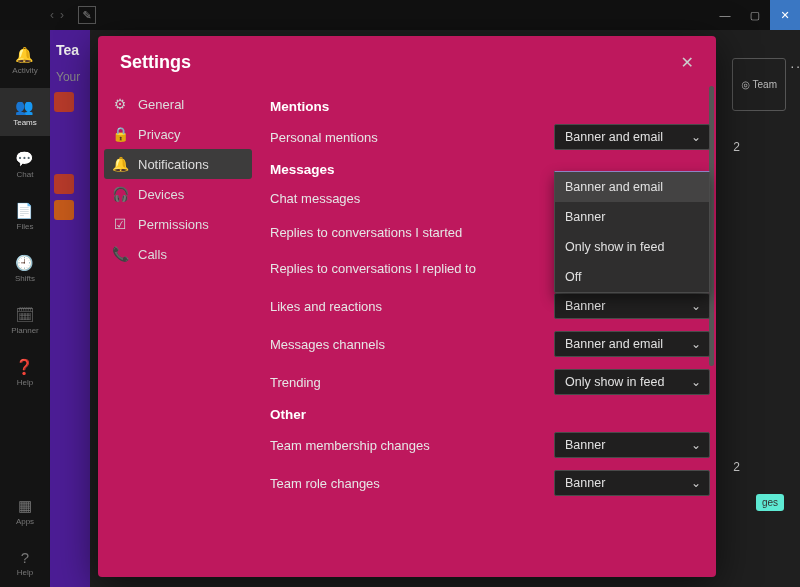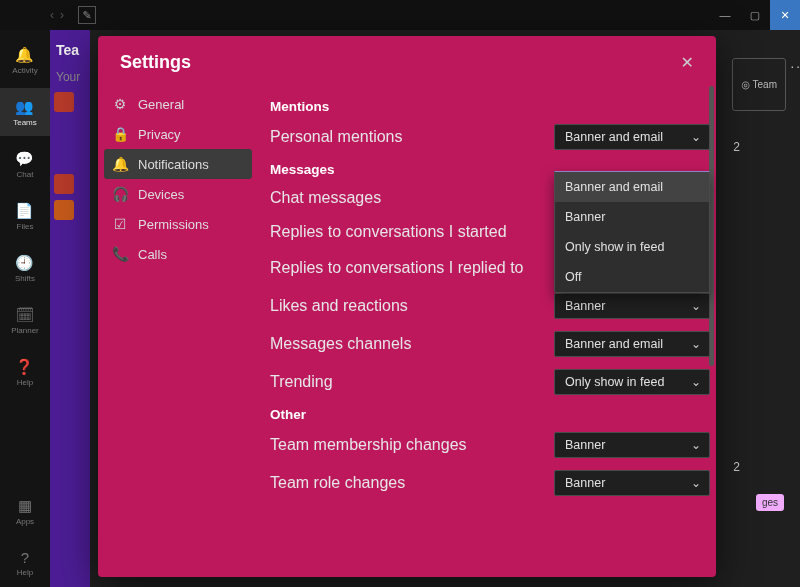--- a/index.html
+++ b/index.html
@@ -24,21 +24,21 @@
   .bg-left .head { color:#eee; font-weight:600; font-size:14px; padding:4px 2px;}
   .bg-left .sub { color:#888; font-size:12px; padding:2px;}
   .bg-left .tile { width: 20px; height: 20px; border-radius: 3px; }
   .tile.red { background: #b63a2a; }
   .tile.orange { background: #c55a1a; }
 
   .bg-main { flex: 1; background: #1f1f1f; position: relative; }
   .bg-main .tag { position:absolute; right:14px; top:28px; border:1px solid #555; color:#bbb; font-size:10px; padding:20px 8px; border-radius:3px;}
   .bg-main .dots { position:absolute; right:-4px; top:28px; color:#bbb; font-size:14px; letter-spacing:1px; width:14px;}
   .bg-main .count { position:absolute; right:60px; top:110px; color:#ccc; font-size:12px;}
-  .bg-pill { position:absolute; right:16px; bottom:76px; background:#f0abfc; color:#333; font-size:10px; padding:3px 6px; border-radius:3px;}
+  .bg-pill { position:absolute; right:16px; bottom:76px; background:#5eead4; color:#333; font-size:10px; padding:3px 6px; border-radius:3px;}
 
   
   .modal {
     position: absolute;
     left: 98px; top: 36px;
     width: 618px; height: 541px;
     background: #be185d;
     border-radius: 4px;
     box-shadow: 0 8px 40px rgba(0,0,0,0.6);
     display: flex; flex-direction: column;
@@ -54,21 +54,21 @@
   .nav-item { display:flex; align-items:center; gap:10px; padding: 7px 14px; color:#ddd; font-size: 13px; cursor:pointer; }
   .nav-item .ic { width:16px; text-align:center; font-size:14px; color:#ccc; }
   .nav-item.active { background: #3d3c3c; border-radius: 3px; margin: 0 6px; padding-left: 8px;}
 
   .settings-content { flex:1; padding: 6px 6px 6px 12px; overflow-y:auto; position:relative; }
   .settings-content::-webkit-scrollbar { width: 6px; }
   .settings-content::-webkit-scrollbar-thumb { background:#555; }
 
   .section-head { font-size: 13.5px; font-weight: 700; color: #fff; margin: 10px 0 10px 0; }
   .row { display:flex; align-items:center; justify-content:space-between; margin: 0 0 12px 0; min-height: 22px;}
-  .row-label { font-size: 16px; color: #e6e6e6; flex:1; padding-right:10px;}
+  .row-label { font-size: 13px; color: #e6e6e6; flex:1; padding-right:10px;}
   .select { width: 156px; height: 26px; background: #201f1f; border: 1px solid #4a4a4a; border-radius: 2px; color: #e1e1e1; font-size: 12.5px; display:flex; align-items:center; justify-content:space-between; padding: 0 8px 0 10px; cursor:pointer;}
   .select.open { border-color: #8c84c4; border-bottom-left-radius:0; border-bottom-right-radius:0;}
   .select .chev { font-size: 12px; color:#ccc; }
 
   .dropdown {
     position: absolute;
     right: 6px; top: 88px;
     width: 156px;
     background: #2f2e2e;
     border: 1px solid #4a4a4a;

